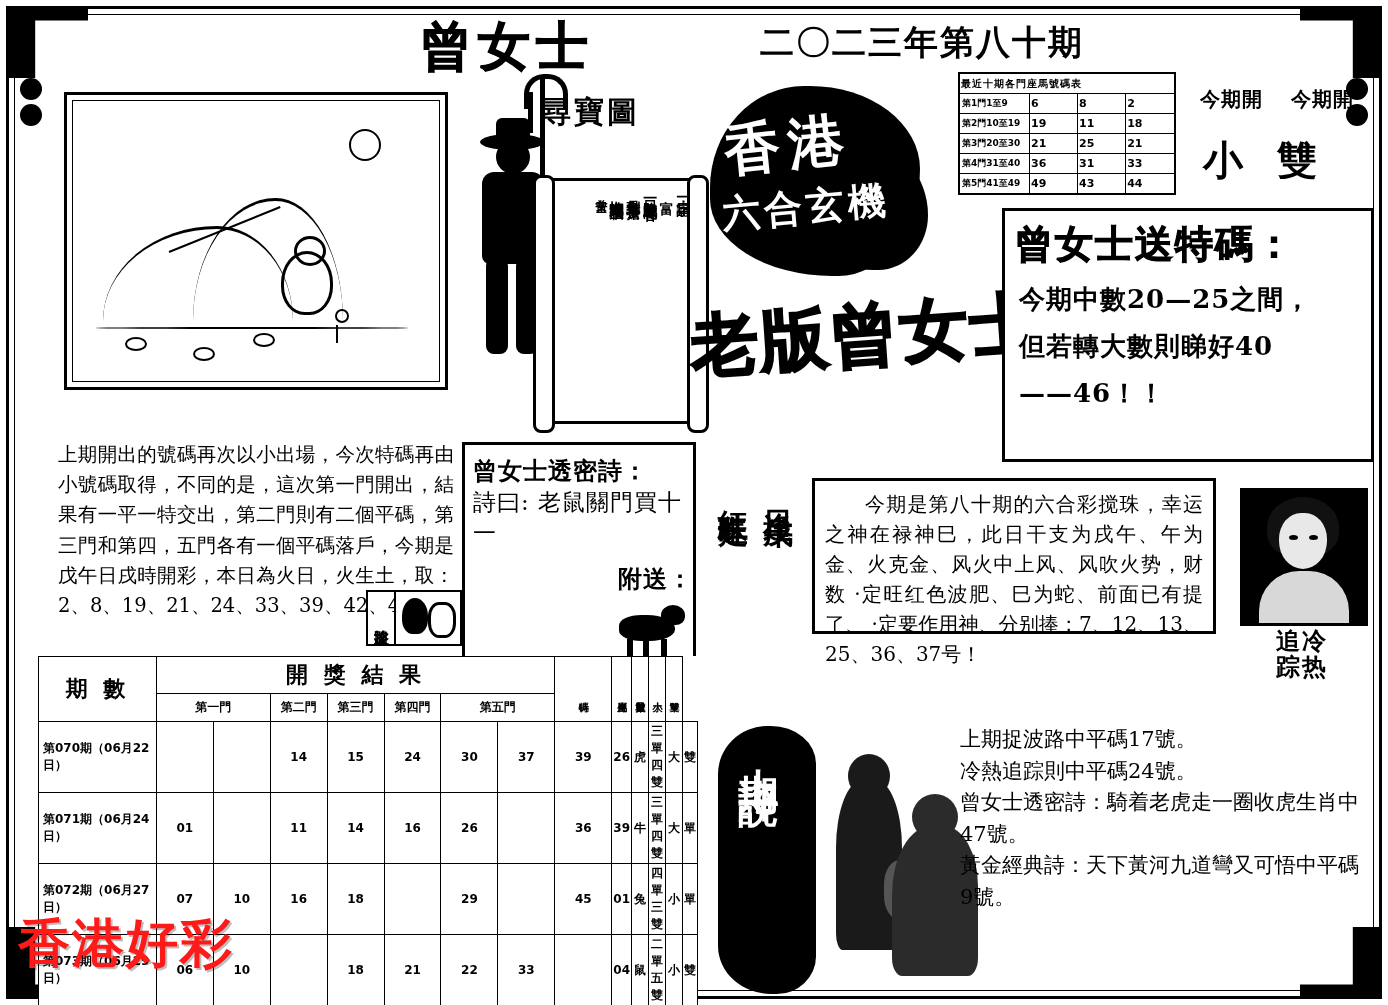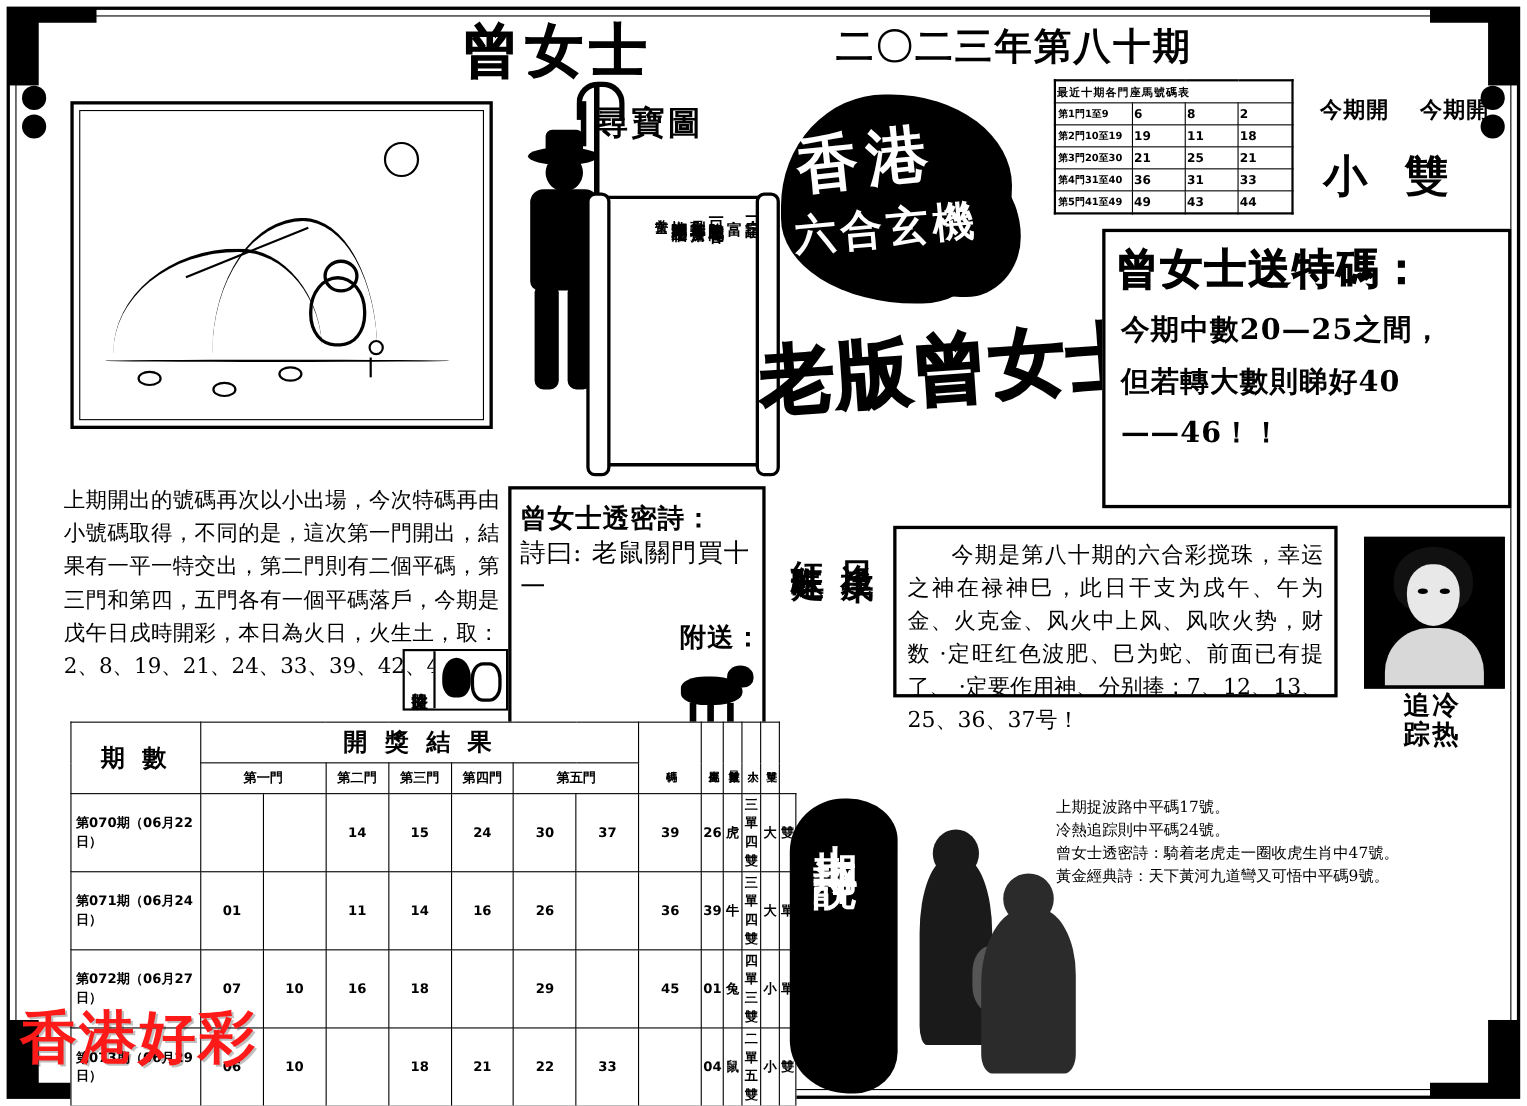--- a/index.html
+++ b/index.html
@@ -259,21 +259,21 @@
   .peye{position:absolute;width:9px;height:5px;background:#000;border-radius:50%;top:44px;}
   .pbody{position:absolute;left:16px;top:80px;width:90px;height:56px;background:#d8d8d8;border-radius:40px 40px 0 0;}
   .chasing{
     position:absolute;left:1240px;top:628px;width:124px;text-align:center;
     font-family:"DejaVu Serif","Liberation Serif",serif;
     font-weight:bold;font-size:24px;line-height:1.1;letter-spacing:2px;
   }
 
   
   .restable{
-    position:absolute;left:64px;top:656px;width:660px;
+    position:absolute;left:38px;top:656px;width:660px;
     border-collapse:collapse;background:#fff;
   }
   .restable td,.restable th{
     border:1px solid #000;font-size:12px;text-align:center;height:25px;
     font-family:"DejaVu Sans","Liberation Sans",sans-serif;font-weight:bold;
   }
   .restable th.big{
     font-family:"DejaVu Serif","Liberation Serif",serif;
     font-size:22px;letter-spacing:4px;height:34px;
   }
@@ -299,21 +299,21 @@
     position:absolute;left:14px;top:10px;color:#fff;
     writing-mode:vertical-rl;text-orientation:upright;
     font-family:"DejaVu Serif","Liberation Serif",serif;
     font-weight:bold;font-size:40px;letter-spacing:6px;
   }
 
   
   .comment{
     position:absolute;left:960px;top:724px;width:412px;
     font-family:"DejaVu Serif","Liberation Serif",serif;
-    font-size:14px;line-height:1.5;
+    font-size:21px;line-height:1.5;
   }
 
   
   .figart{position:absolute;left:826px;top:740px;width:170px;height:250px;}
   .fig-a{position:absolute;left:10px;top:40px;width:66px;height:170px;background:#1a1a1a;border-radius:40% 40% 10% 10%;}
   .fig-a-head{position:absolute;left:22px;top:14px;width:42px;height:44px;background:#1a1a1a;border-radius:50%;}
   .fig-b{position:absolute;left:66px;top:86px;width:86px;height:150px;background:#2b2b2b;border-radius:46% 40% 12% 12%;}
   .fig-b-head{position:absolute;left:86px;top:54px;width:46px;height:46px;background:#2b2b2b;border-radius:50%;}
   .fig-shade{position:absolute;left:58px;top:120px;width:40px;height:60px;background:#555;border-radius:40%;}
 

